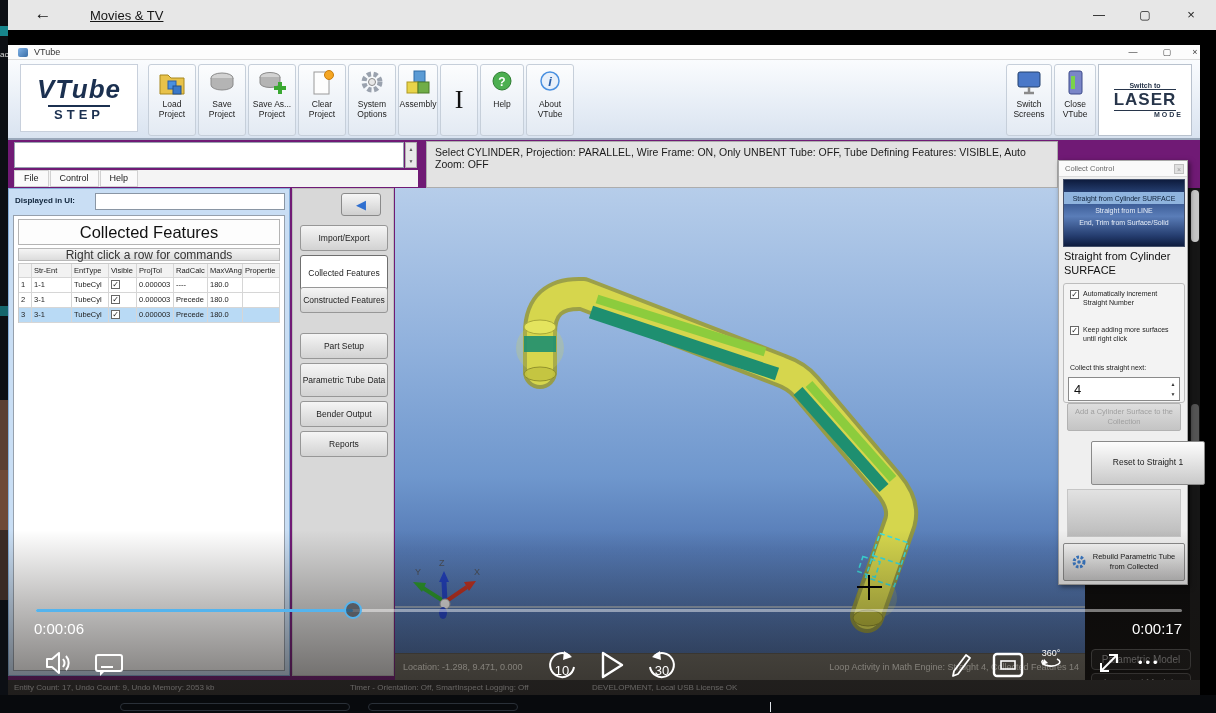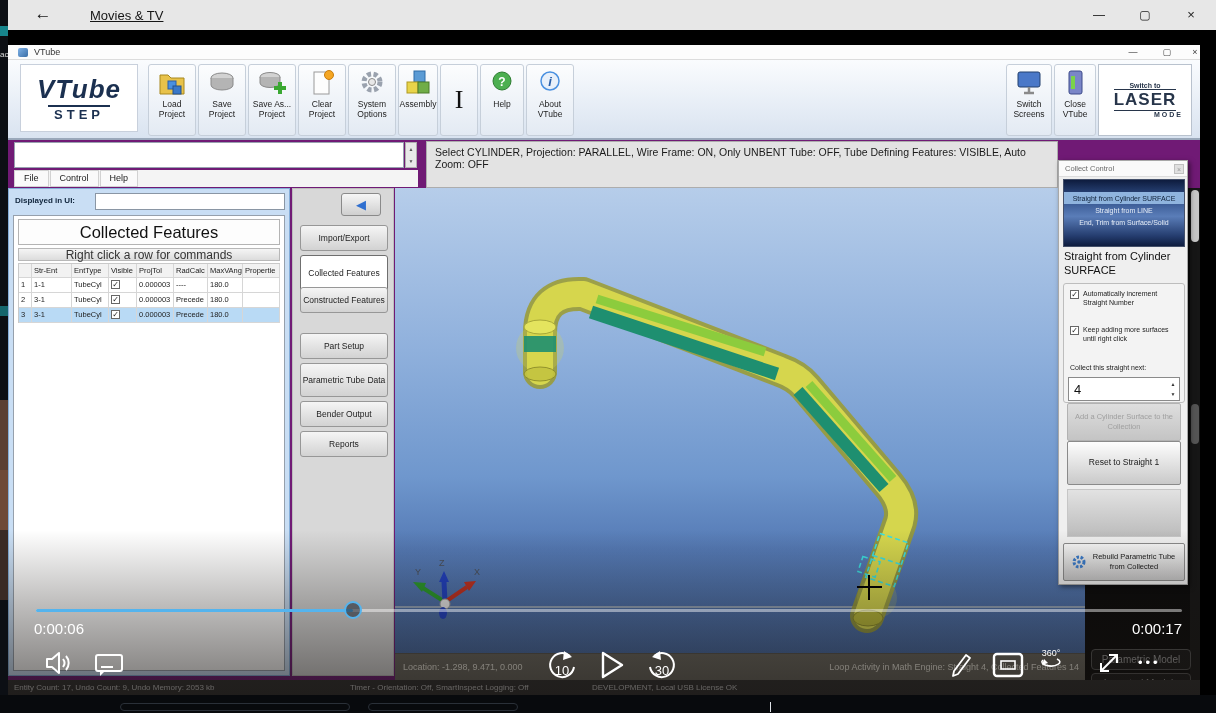--- a/index.html
+++ b/index.html
@@ -94,22 +94,22 @@
   .ccp-li { font-size:7px; text-align:center; padding:3px 2px 2px 2px; color:#e6edf8; cursor:pointer; white-space:nowrap; }
   .ccp-li.sel { background:#8fb4de; color:#0e2038; }
   .ccp-head { position:absolute; left:5px; top:89px; width:122px; font-size:11px; color:#111; line-height:1.25; }
   .ccp-group { position:absolute; left:4px; top:122px; width:122px; height:120px; background:#f3f3f3; border:1px solid #bdbdbd; border-radius:3px; }
   .ccp-cbrow { position:absolute; left:6px; display:flex; gap:4px; align-items:flex-start; }
   .ccp-cbrow .txt { font-size:7px; color:#222; line-height:1.25; width:98px; }
   .ccp-lbl { position:absolute; left:6px; top:80px; font-size:7px; color:#222; }
   .ccp-num { position:absolute; left:4px; top:93px; width:112px; height:24px; background:#fff; border:1px solid #8a8a8a; font-size:13px; padding-left:5px; color:#111; }
   .ccp-numspin { position:absolute; left:104px; top:95px; width:10px; height:20px; display:flex; flex-direction:column; justify-content:space-around; align-items:center; font-size:5px; color:#333; }
   .ccp-btn { position:absolute; left:8px; width:114px; display:flex; align-items:center; justify-content:center; text-align:center; line-height:1.3; border-radius:2px; cursor:pointer; }
-  .ccp-add { top:242px; height:38px; font-size:7.5px; color:#a0a0a0; background:linear-gradient(180deg,#dedede,#c4c4c4); border:1px solid #b2b2b2; }
-  .ccp-reset { top:280px; height:44px; font-size:8.5px; color:#1a1a1a; background:linear-gradient(180deg,#fdfdfd,#c9c9c9); border:1px solid #8a8a8a; }
+  .ccp-add { top:242px; height:28px; font-size:7.5px; color:#a0a0a0; background:linear-gradient(180deg,#dedede,#c4c4c4); border:1px solid #b2b2b2; }
+  .ccp-reset { top:280px; height:44px; font-size:8.5px; color:#1a1a1a; background:linear-gradient(180deg,#fdfdfd,#c9c9c9); border:1px solid #8a8a8a;margin-left:24px; }
   .ccp-fill { position:absolute; left:8px; top:328px; width:114px; height:48px; background:linear-gradient(180deg,#e2e2e2,#bcbcbc); border:1px solid #c6c6c6; }
   .ccp-rebuild { top:382px; left:4px; width:122px; height:38px; font-size:7.5px; color:#1a1a1a; background:linear-gradient(180deg,#f6f6f6,#c6c6c6); border:1px solid #8a8a8a; gap:4px; }
 
   
   .shade { left:8px; top:530px; width:1192px; height:165px; background:linear-gradient(180deg,rgba(22,18,15,0) 0%,rgba(22,18,15,0.28) 45%,rgba(22,18,15,0.58) 100%); pointer-events:none; z-index:5; }
   .pc { z-index:6; }
   .track { left:36px; top:609px; width:1146px; height:3px; background:rgba(255,255,255,0.45); border-radius:2px; cursor:pointer; }
   .track-played { left:36px; top:609px; width:317px; height:3px; border-radius:2px; }
   .track-handle { left:344px; top:601px; width:18px; height:18px; border-radius:50%; border:2.5px solid #54b4ee; background:rgba(25,35,48,0.55); cursor:grab; }
   .ptime { font-size:15px; color:#fff; }

